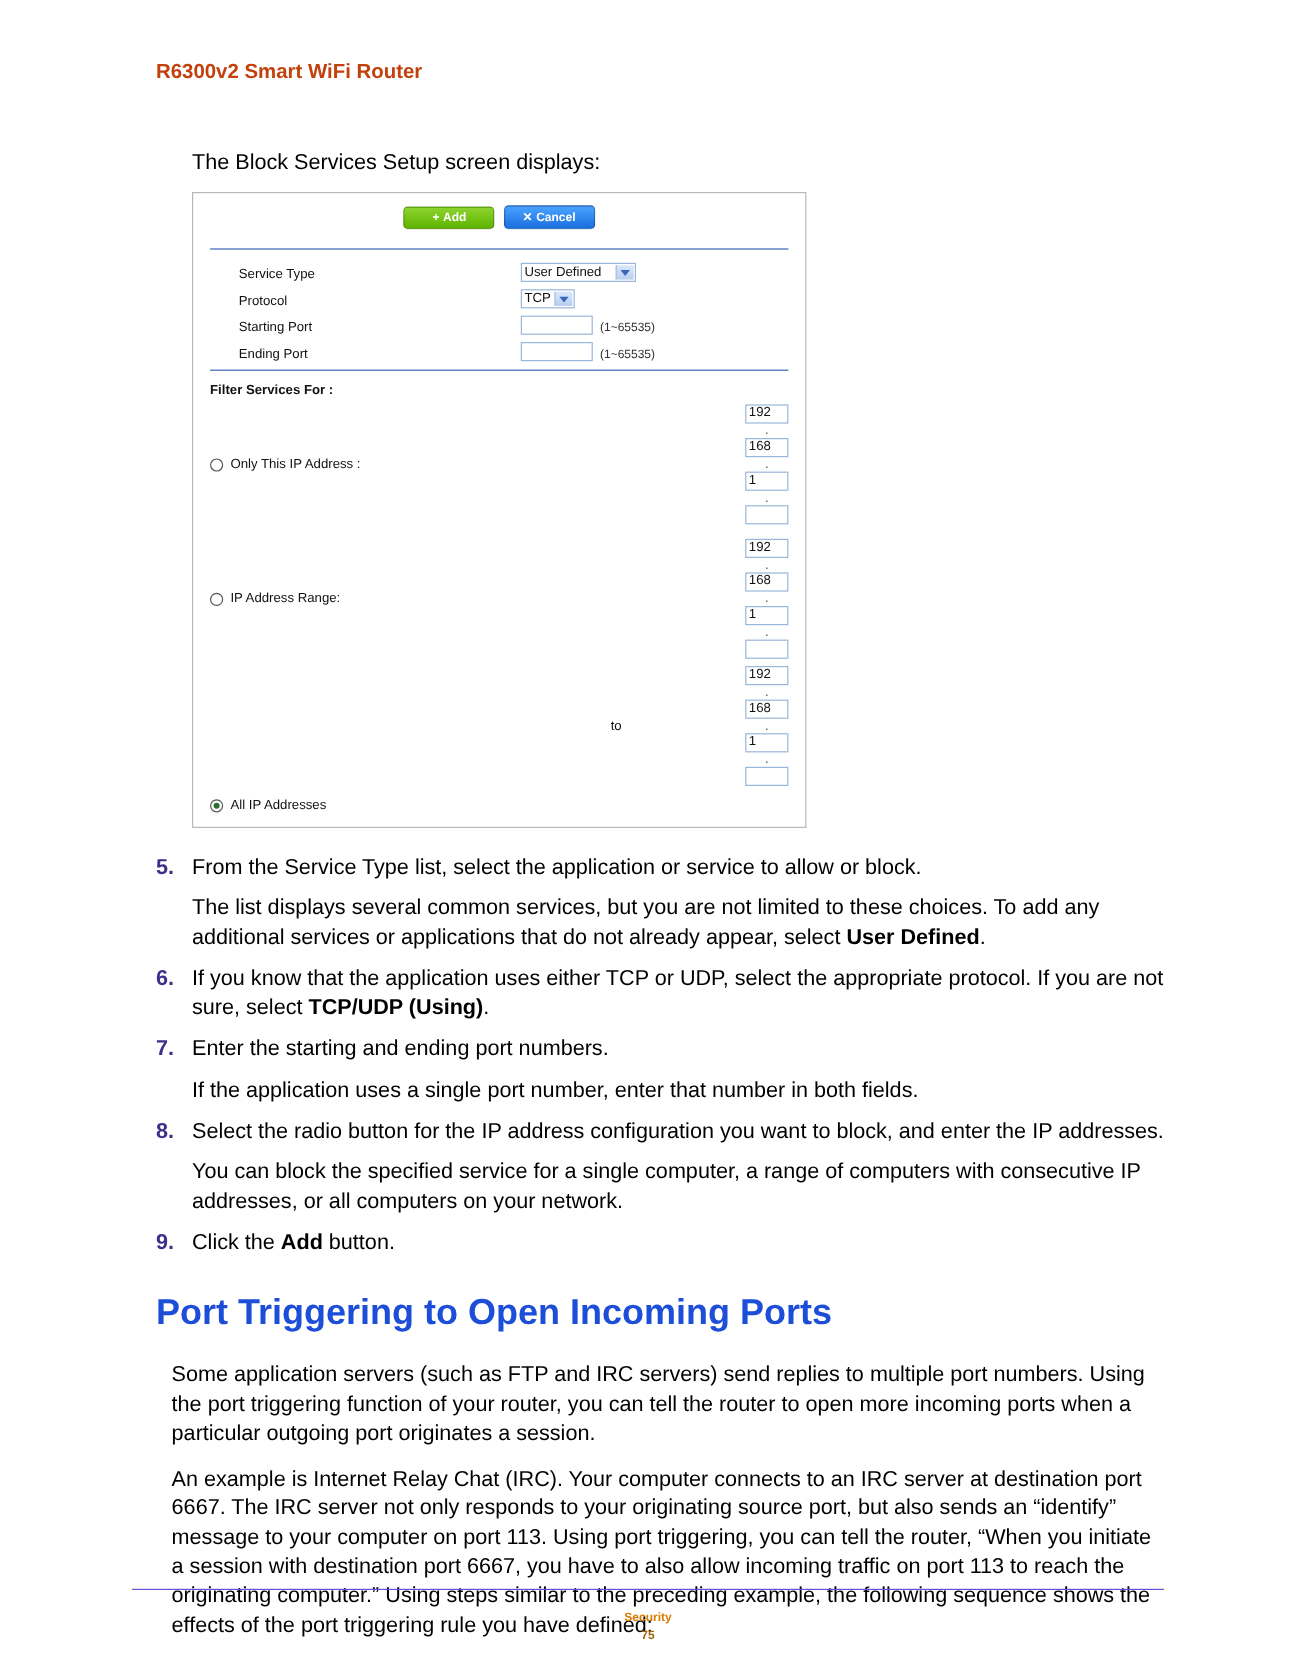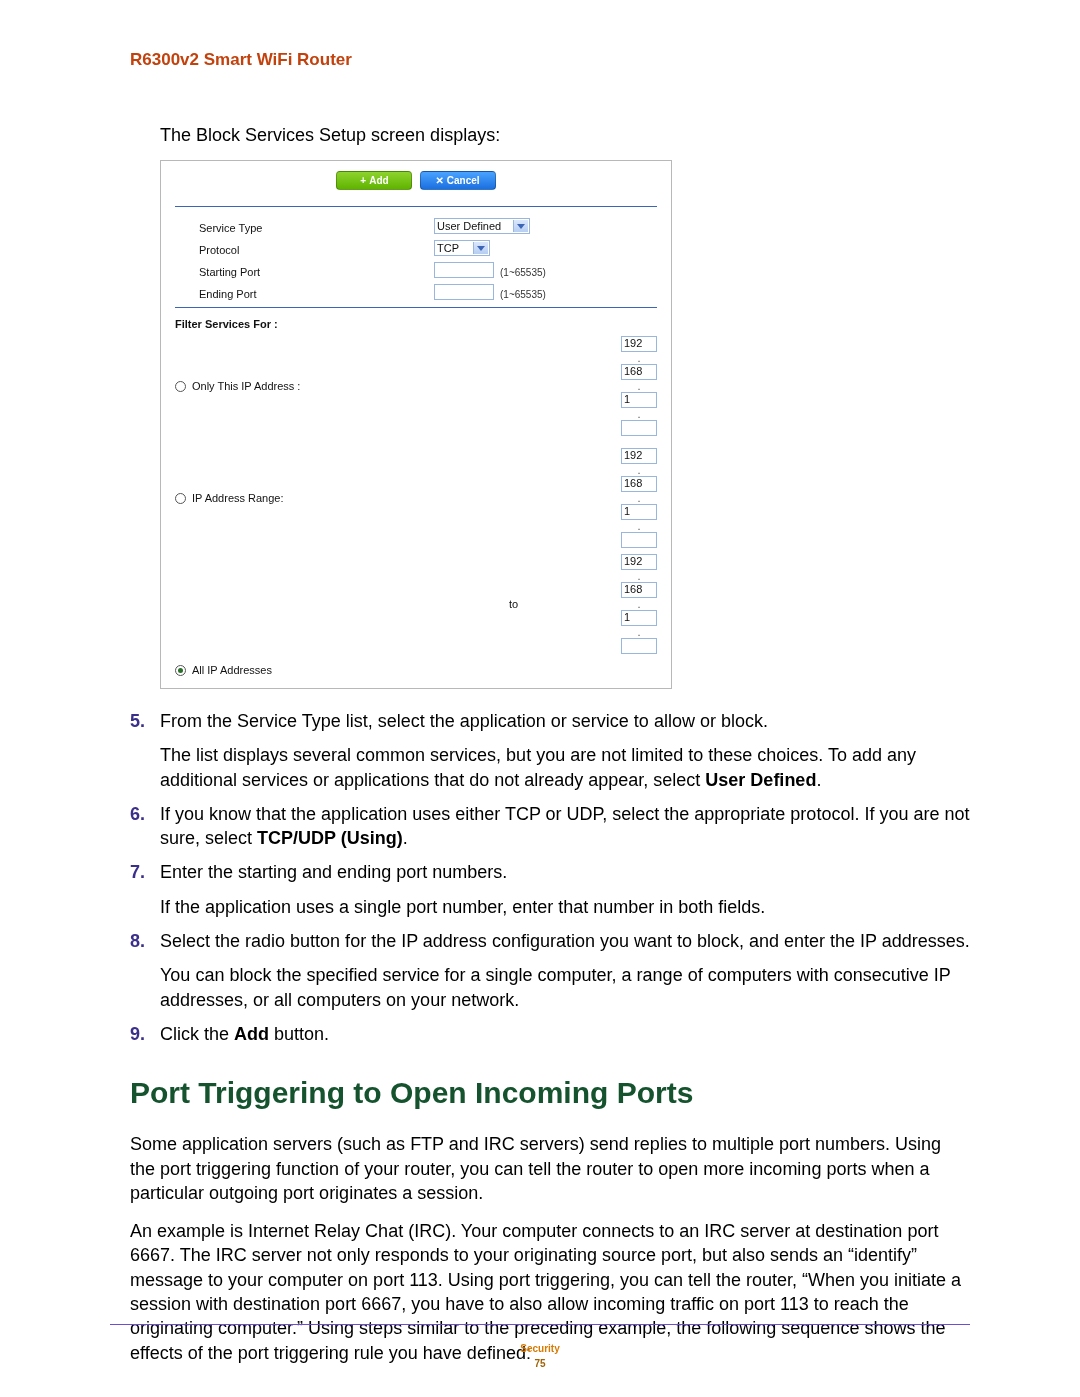--- a/index.html
+++ b/index.html
@@ -164,29 +164,29 @@
     flex: none;
     font-weight: bold;
     color: #3a2f8a;
   }
   .steps .body { flex: 1; }
   .steps .body p { margin: 0 0 10px 0; }
   .steps .body p:last-child { margin-bottom: 0; }
   .steps .bold { font-weight: bold; }
 
   h2.section-heading {
-    color: #14532d;
+    color: #1d4ed8;
     font-weight: bold;
     font-size: 30px;
     margin: 30px 0 22px 0;
   }
   .body-para {
     font-size: 18px;
     line-height: 1.35;
-    margin: 0 0 14px 0;
+    margin: 0 0 14px 13px;
   }
 
   .footer-rule {
     position: absolute;
     left: 110px; right: 110px;
     bottom: 72px;
     border-top: 1px solid #6b4fd1;
   }
   .footer {
     position: absolute;
@@ -221,21 +221,21 @@
             <span>User Defined</span>
             <span class="arrow">
                 <svg viewBox="0 0 8 5">
                   <path d="M0 0 L8 0 L4 5 Z" fill="#3b66b8"></path>
                 </svg>
               </span>
           </span>
         </div>
         <div class="form-row">
           <span class="lbl">Protocol</span>
-          <span class="sel" style="width:56px">
+          <span class="sel" style="width:45px">
             <span>TCP</span>
             <span class="arrow">
                 <svg viewBox="0 0 8 5">
                   <path d="M0 0 L8 0 L4 5 Z" fill="#3b66b8"></path>
                 </svg>
               </span>
           </span>
         </div>
         <div class="form-row">
           <span class="lbl">Starting Port</span>

